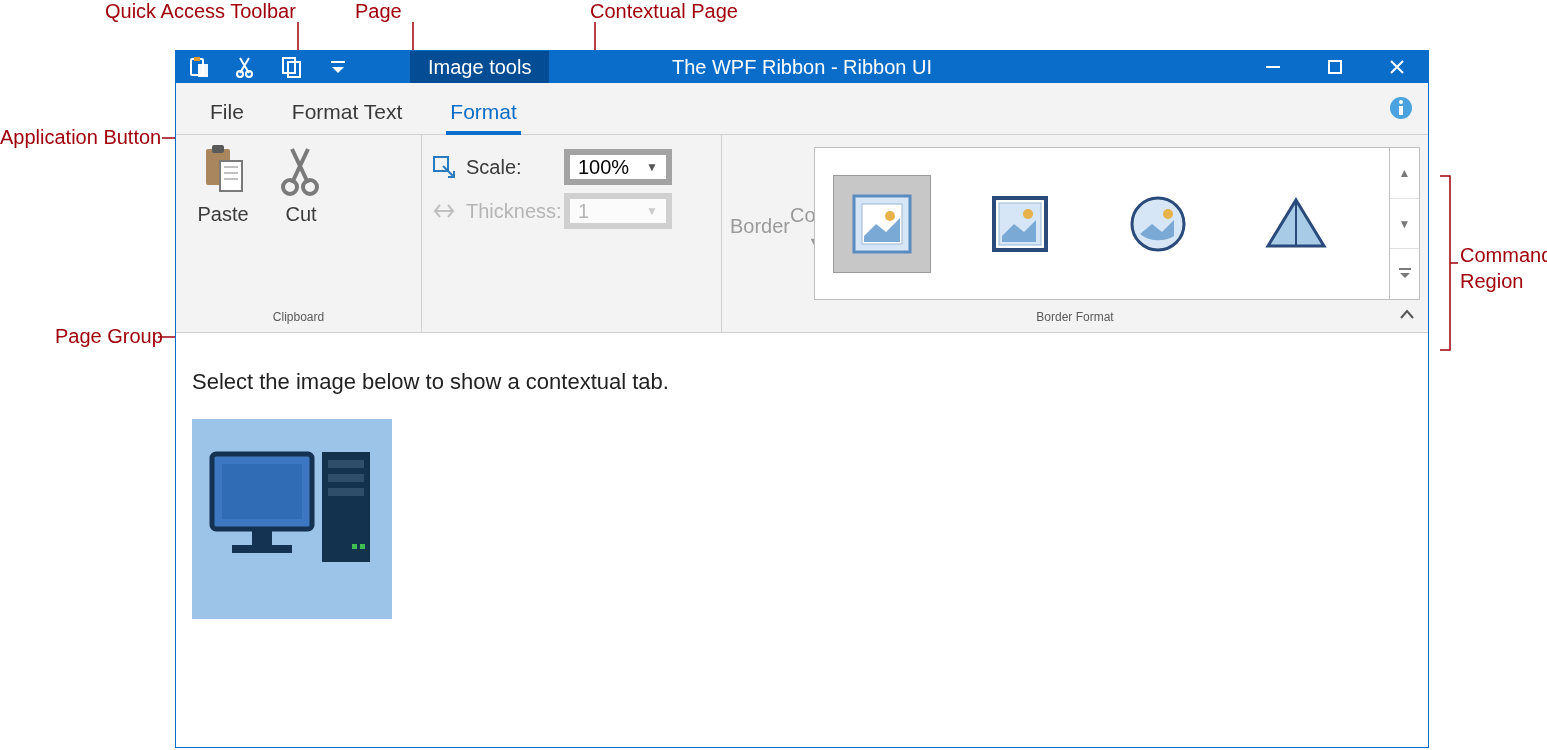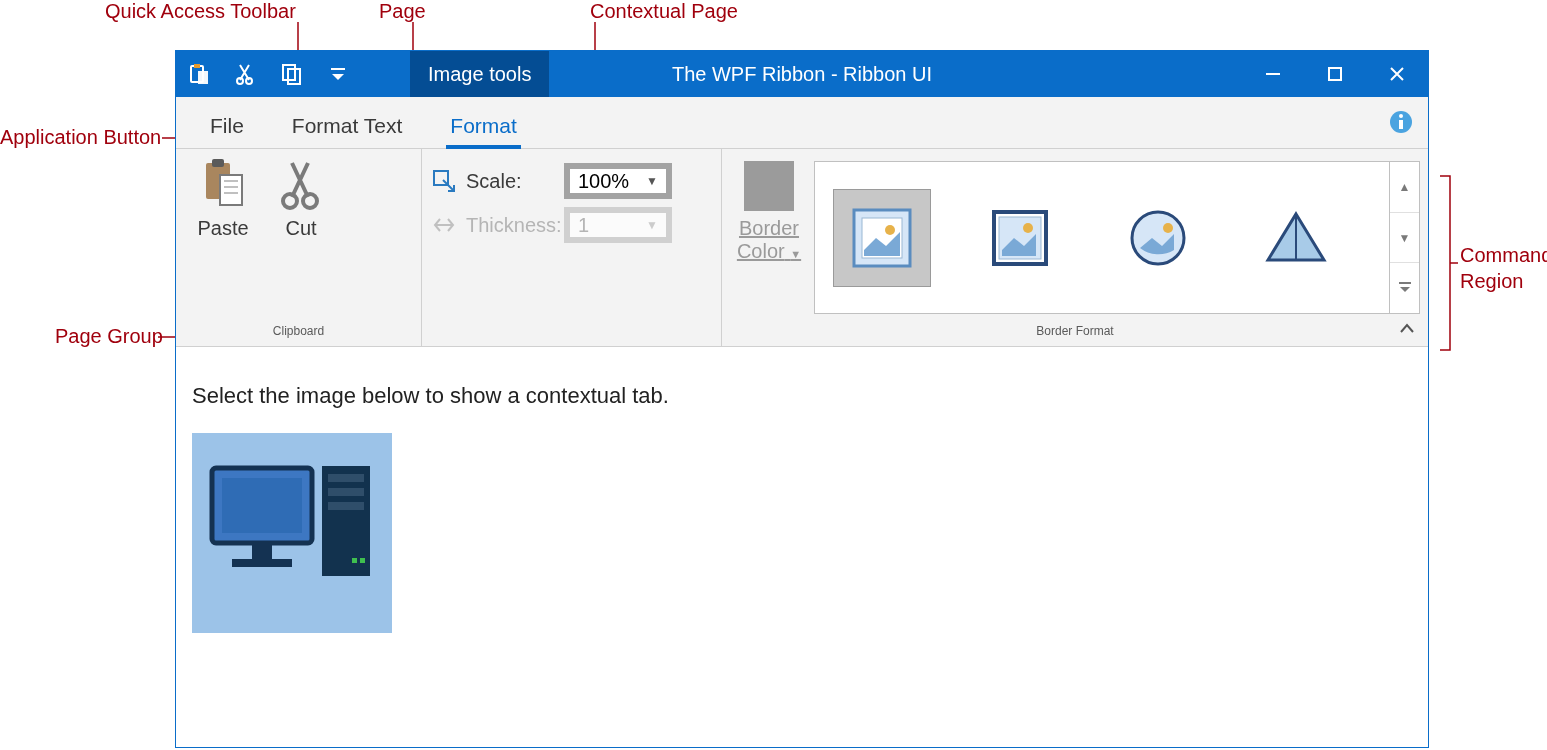--- a/index.html
+++ b/index.html
@@ -25,21 +25,21 @@
   .app-window {
     position: absolute;
     left: 175px;
     top: 50px;
     width: 1254px;
     height: 698px;
     border: 1px solid #0a6dc9;
     background: #fff;
   }
   .titlebar {
-    height: 46px;
+    height: 32px;
     background: #0a6dc9;
     display: flex;
     align-items: stretch;
     color: #fff;
     position: relative;
   }
   .qat { display: flex; align-items: center; padding: 0 6px 0 8px; gap: 14px; }
   .qat-btn { width: 32px; height: 32px; display:flex; align-items:center; justify-content:center; cursor:pointer; }
   .contextual-tab {
     background: #044d94;
@@ -96,21 +96,21 @@
   .bigbtn .lbl { font-size:20px; color:#3a3a3a; margin-top:4px; }
 
   .scale-row { display:flex; align-items:center; height:44px; }
   .row-icon { width:28px; height:28px; display:flex; align-items:center; justify-content:center; margin-right:8px; }
   .row-label { font-size:20px; color:#3a3a3a; width:98px; }
   .row-label.dis { color:#b5b5b5; }
   .combo { width:108px; height:36px; border:6px solid #a3a3a3; background:#fff; display:flex; align-items:center; justify-content:space-between; padding:0 8px; font-size:20px; cursor:pointer; }
   .combo.dis { border-color:#d0d0d0; color:#b5b5b5; background:#fbfbfb; }
   .combo .arr { font-size:12px; color:#555; }
 
-  .border-color-btn { width:78px; display:flex; flex-direction:column; align-items:center; padding-top:6px; cursor:pointer; color:#9a9a9a; font-size:20px; text-align:center;text-decoration:underline; }
+  .border-color-btn { width:78px; display:flex; flex-direction:row; align-items:center; padding-top:6px; cursor:pointer; color:#9a9a9a; font-size:20px; text-align:center; }
   .swatch { width:50px; height:50px; background:#9b9b9b; margin-bottom:6px; }
 
   .gallery {
     flex:1;
     border:1px solid #c0c0c0;
     margin: 6px 0 6px 6px;
     display:flex;
     position:relative;
     background:#fff;
   }
@@ -127,21 +127,21 @@
     padding: 36px 16px;
     font-size: 22px;
     color: #222;
   }
   .pc-img { margin-top:24px; width:200px; height:200px; background:#9cc3e8; display:flex; align-items:center; justify-content:center; cursor:pointer; }
 </style>
 </head>
 <body>
 
 <div class="callout" style="left:105px; top:0;">Quick Access Toolbar</div>
-<div class="callout" style="left:355px; top:0;margin-left:24px;">Page</div>
+<div class="callout" style="left:355px; top:0;">Page</div>
 <div class="callout" style="left:590px; top:0;">Contextual Page</div>
 <div class="callout" style="left:0; top:126px;">Application Button</div>
 <div class="callout" style="left:55px; top:325px;">Page Group</div>
 <div class="callout" style="left:1460px; top:244px;">Command</div>
 <div class="callout" style="left:1460px; top:270px;">Region</div>
 
 <svg class="callout-line" style="left:0;top:0" width="1547" height="750">
 
   <path class="cl-path" d="M298 22 L298 73"></path>
   <circle class="dot" cx="298" cy="73" r="4"></circle>

